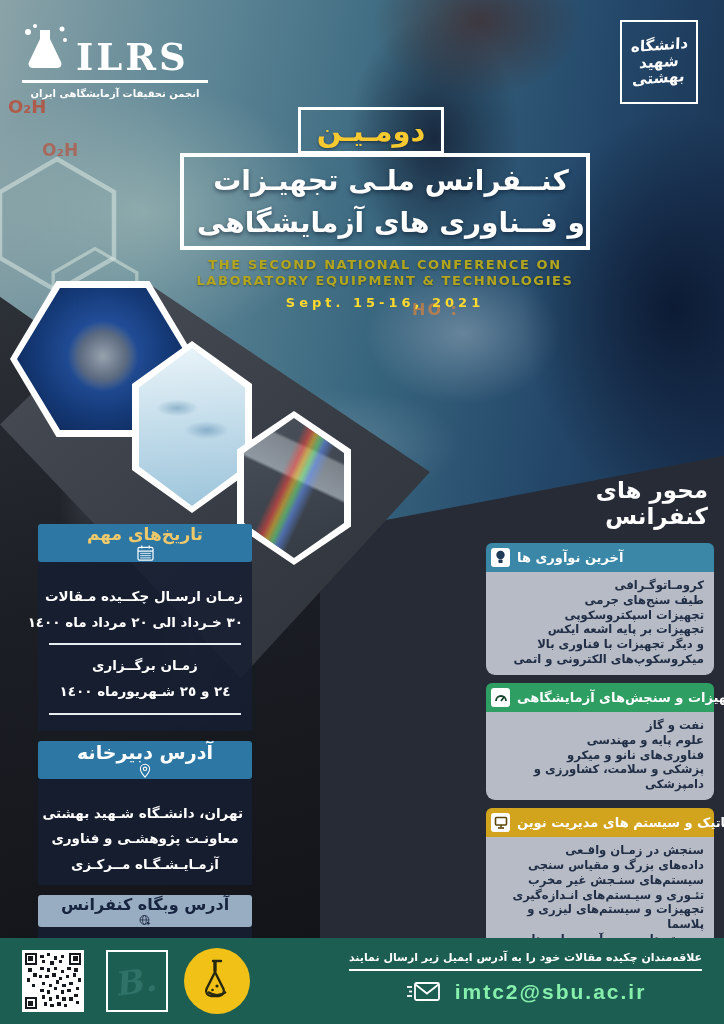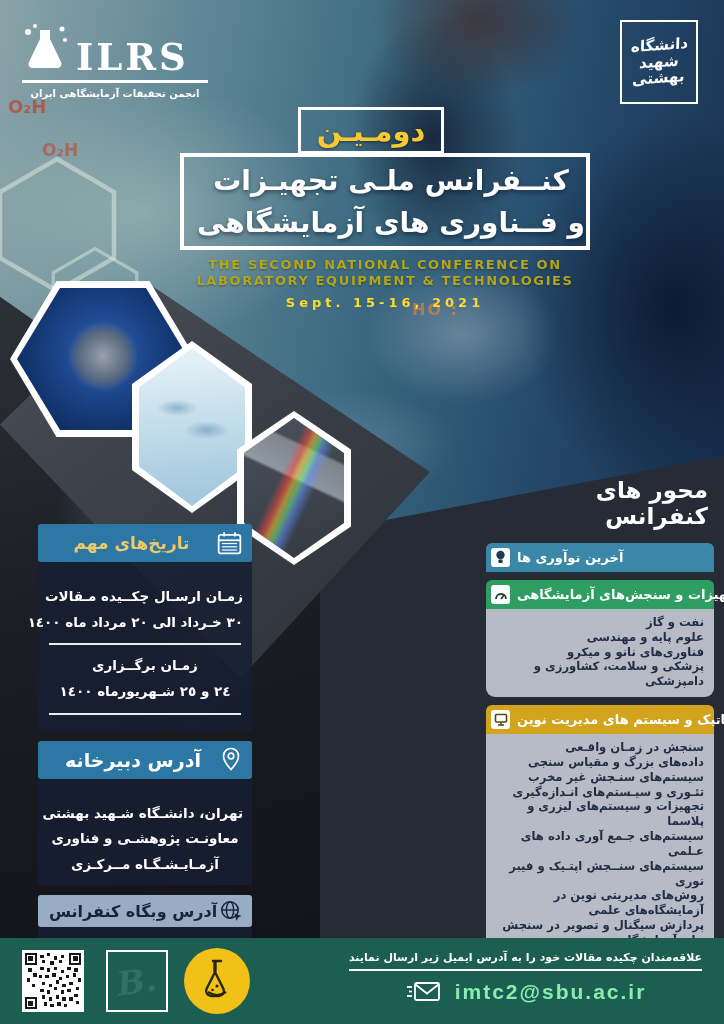--- a/index.html
+++ b/index.html
@@ -95,21 +95,21 @@
   .thead .ttl{color:#fff;font-weight:bold;font-size:13px;white-space:nowrap;}
   .t1 .thead{background:#3a87a8;}
   .t2 .thead{background:#2e9e63;}
   .t3 .thead{background:#d2a31c;}
   .tbody{background:#b6bbc6;border-radius:0 0 9px 9px;padding:6px 10px 8px 8px;
          color:#212e45;font-size:11.6px;font-weight:bold;text-align:right;line-height:1.28;}
 
   
   #leftcol{left:38px;top:524px;width:214px;}
   .lbox{margin-bottom:10px;}
-  .lhead{height:38px;border-radius:3px;display:flex;align-items:center;padding:0 9px;}
+  .lhead{height:38px;border-radius:3px;display:flex;align-items:center;padding:0 9px;flex-direction:column;}
   .lhead .ltl{flex:1;text-align:center;font-weight:bold;font-size:17px;}
   .b-blue .lhead{background:#2d77a5;}
   #dates .ltl{color:#eec96b;}
   #addr .ltl{color:#ffffff;font-size:19px;}
   #web .lhead{background:#98adc1;height:32px;}
   #web .ltl{color:#16243f;font-size:16px;}
   .lbody{background:rgba(22,31,50,.85);padding:22px 9px 8px;color:#fff;text-align:center;}
   .lbody .ln{font-weight:bold;font-size:13.5px;line-height:1.9;white-space:nowrap;}
   .dl{border-top:2px solid #e8edf2;margin:8px 2px;}
   #web .url{font-size:19px;font-weight:bold;letter-spacing:2.5px;color:#fff;padding-top:3px;display:block;}
@@ -198,20 +198,28 @@
     <div class="tbox t1">
       <div class="thead">
         <span class="isq">
           <svg width="13" height="15" viewBox="0 0 13 15">
               <circle cx="6.5" cy="5" r="4.2" fill="#1d3a57"></circle>
               <rect x="4.4" y="9.6" width="4.2" height="3.4" rx="1" fill="#1d3a57"></rect>
             </svg>
         </span>
         <span class="ttl fa">آخرین نوآوری ها</span>
       </div>
+      <div class="tbody fa">
+          <div>کرومـاتوگـرافی</div>
+          <div>طیف سنج‌های جرمی</div>
+          <div>تجهیزات اسپکتروسکوپی</div>
+          <div>تجهیزات بر پایه اشعه ایکس</div>
+          <div>و دیگر تجهیزات با فناوری بالا</div>
+          <div>میکروسکوپ‌های الکترونی و اتمی</div>
+        </div>
     </div>
 
     <div class="tbox t2">
       <div class="thead">
         <span class="isq">
           <svg width="14" height="12" viewBox="0 0 14 12">
               <path d="M2 10 a5 5 0 0 1 10 0" fill="none" stroke="#14432b" stroke-width="1.8"></path>
               <line x1="7" y1="10" x2="10.5" y2="5.5" stroke="#14432b" stroke-width="1.8"></line>
             </svg>
         </span>

